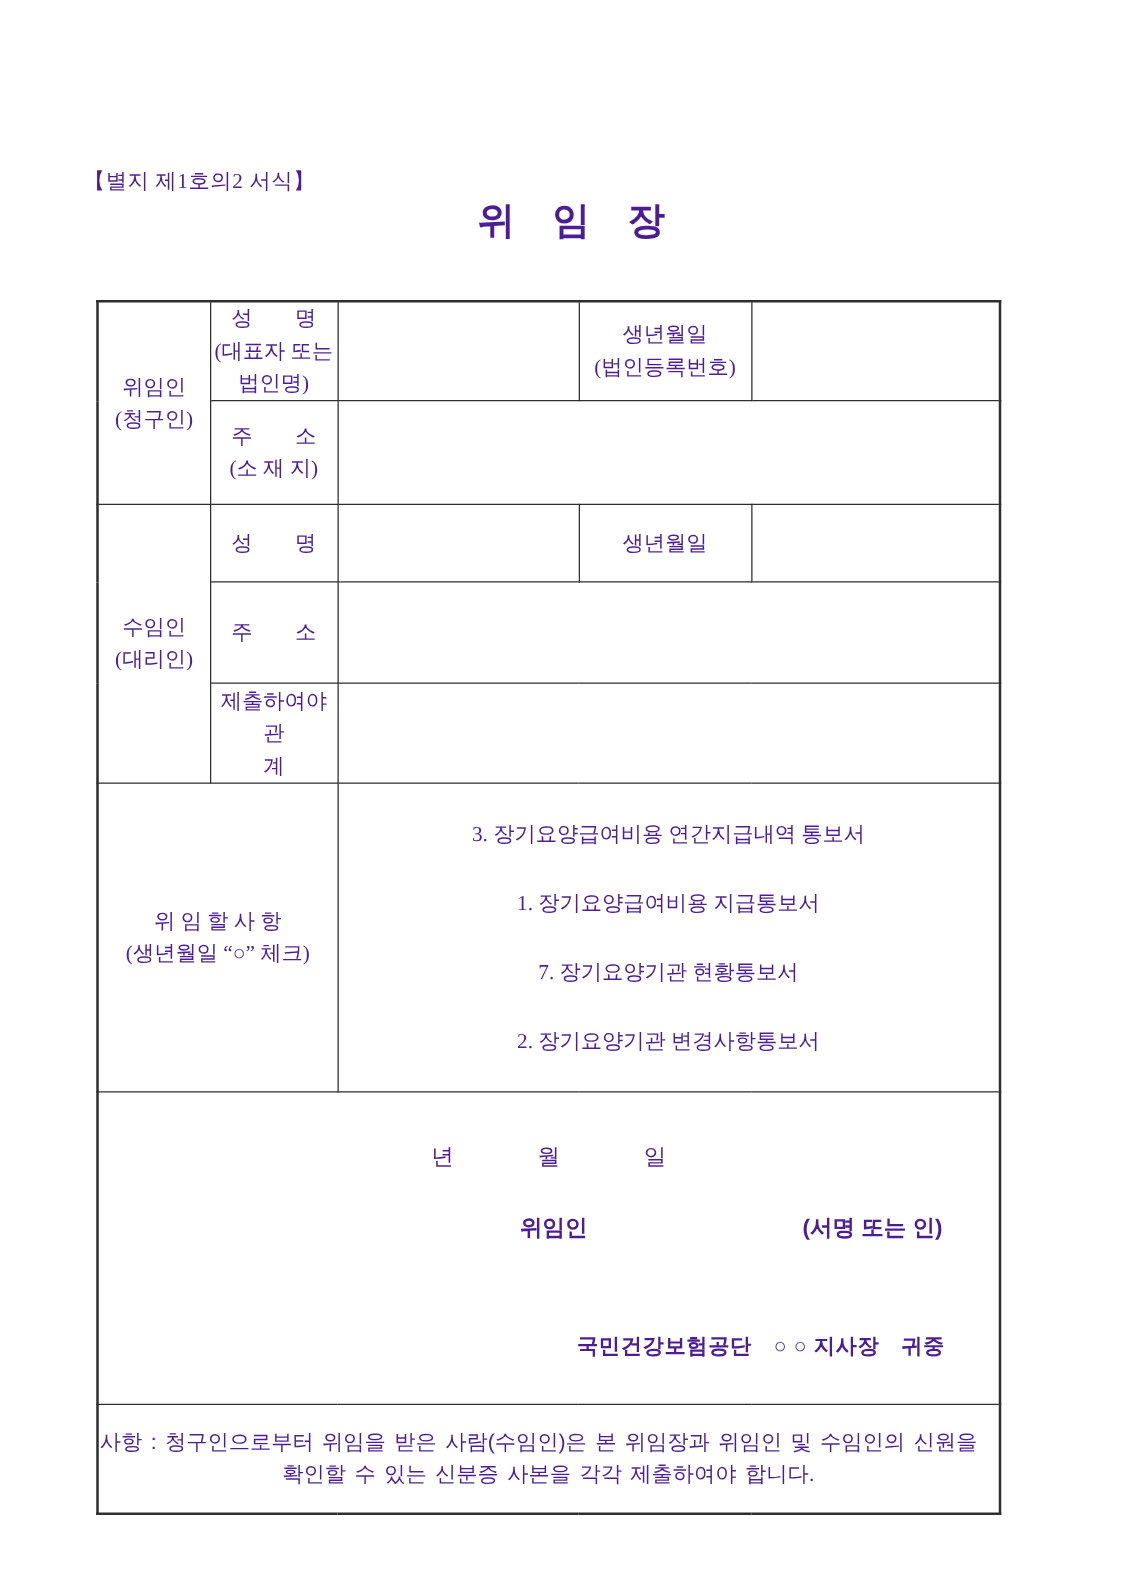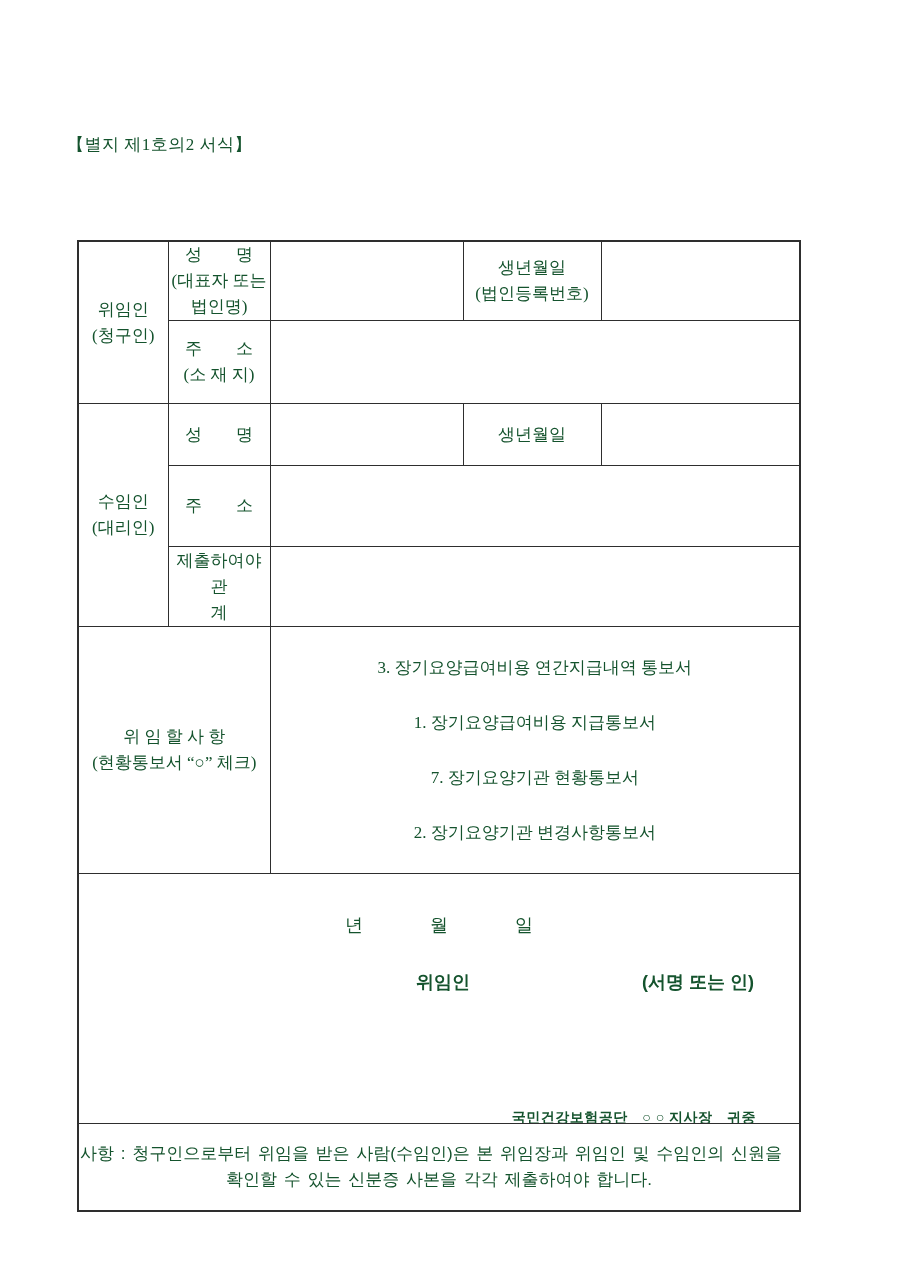--- a/index.html
+++ b/index.html
@@ -6,21 +6,21 @@
     margin: 0;
     padding: 0;
     background: #ffffff;
   }
   .page {
     position: relative;
     width: 848px;
     height: 1274px;
     background: #ffffff;
     font-family: "Liberation Serif", "DejaVu Serif", serif;
-    color: #14532d;
+    color: #4c1d95;
     overflow: hidden;
   }
   .form-code {
     position: absolute;
     left: 67px;
     top: 133px;
     font-size: 17px;
     letter-spacing: 0.5px;
   }
   .doc-title {
@@ -92,23 +92,22 @@
     font-family: "Liberation Sans", "DejaVu Sans", sans-serif;
     font-weight: bold;
     font-size: 18px;
   }
   .sig-recipient {
     position: absolute;
     top: 190px;
     right: 43px;
     font-family: "Liberation Sans", "DejaVu Sans", sans-serif;
     font-weight: bold;
-    font-size: 14px;
+    font-size: 17px;
     letter-spacing: 0.5px;
-    margin-top: 40px;
   }
   td.note-cell {
     vertical-align: top;
     text-align: left;
     font-family: "Liberation Sans", "DejaVu Sans", sans-serif;
     font-size: 16.5px;
     line-height: 30px;
     padding-top: 13px;
     padding-left: 85px;
     padding-right: 8px;
@@ -116,20 +115,21 @@
     word-spacing: 2px;
   }
 </style>
 </head>
 <body>
 
 <div class="page">
 
   <div class="form-code">【별지 제1호의2 서식】</div>
 
+  <div class="doc-title">위　임　장</div>
 
   <table class="poa">
     <colgroup>
       <col style="width:90px">
       <col style="width:102px">
       <col style="width:193px">
       <col style="width:138px">
       <col style="width:199px">
     </colgroup>
 
@@ -164,21 +164,21 @@
       <td colspan="3"></td>
     </tr>
     <tr style="height:80px">
       <td>제출하여야
 관　　　　계</td>
       <td colspan="3"></td>
     </tr>
 
     <tr style="height:157px">
       <td class="delegation-label" colspan="2">위 임 할 사 항
-(현황통보서 “○” 체크)</td>
+(생년월일 “○” 체크)</td>
       <td class="items-cell" colspan="3">
         <div class="delegation-item">3. 장기요양급여비용 연간지급내역 통보서</div>
         <div class="delegation-item">1. 장기요양급여비용 지급통보서</div>
         <div class="delegation-item">7. 장기요양기관 현황통보서</div>
         <div class="delegation-item">2. 장기요양기관 변경사항통보서</div>
       </td>
     </tr>
 
     <tr style="height:250px">
       <td class="sig-cell" colspan="5">

